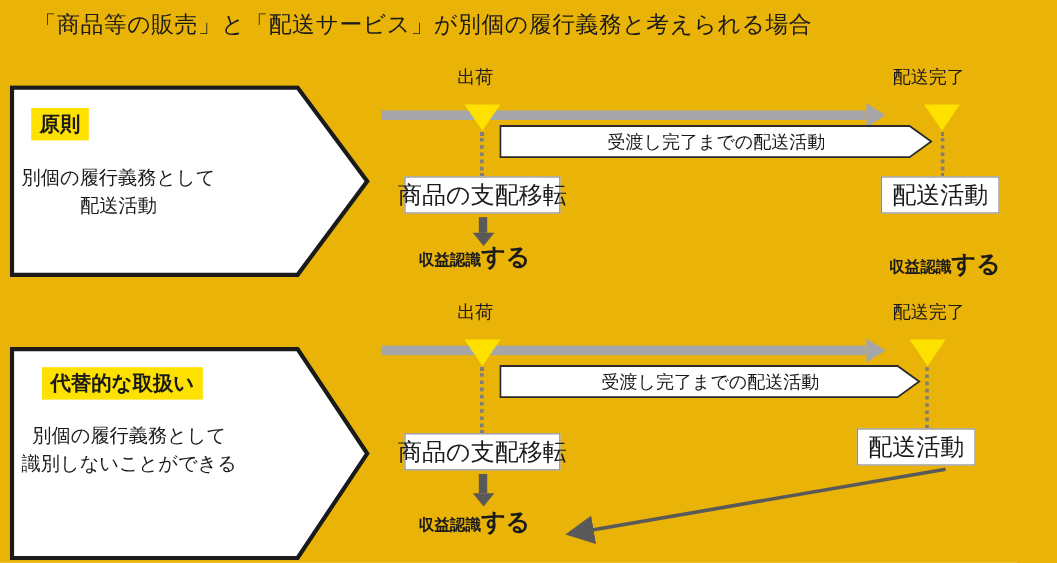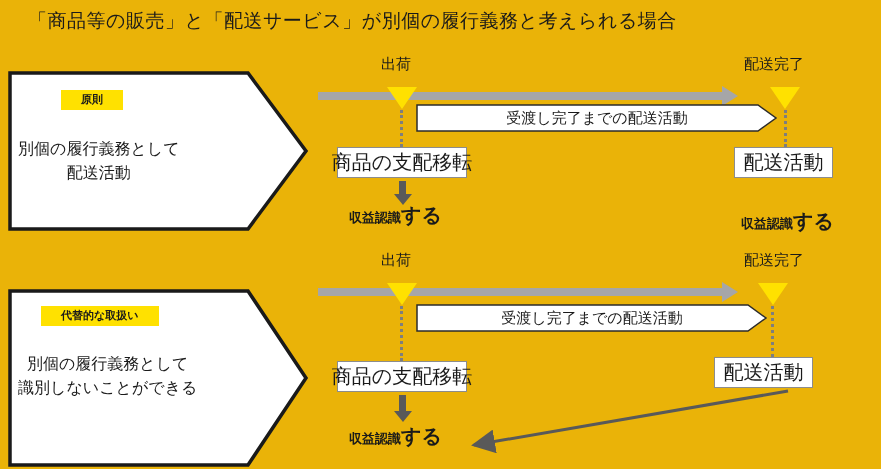--- a/index.html
+++ b/index.html
@@ -1,21 +1,21 @@
 <!DOCTYPE html>
 <html lang="ja"><head>
 <meta charset="utf-8">
 <style>
   * { margin:0; padding:0; box-sizing:border-box; }
   body { background:#ffffff; font-family:"Liberation Sans","DejaVu Sans",sans-serif; color:#1a1a1a; }
   .canvas { position:relative; width:881px; height:469px; background:#eab308; overflow:hidden;text-align:center; }
   .abs { position:absolute; }
   .title { font-size:19px; letter-spacing:0.5px; white-space:nowrap; }
   .pent { fill:#ffffff; stroke:#1a1a1a; stroke-width:3.5; }
-  .tag { background:#ffe100; font-weight:bold; font-size:11px; padding:3px 20px; line-height:1.25; white-space:nowrap;margin-left:35px; }
+  .tag { background:#ffe100; font-weight:bold; font-size:17px; padding:3px 7px; line-height:1.25; white-space:nowrap; }
   .desc { font-size:16px; line-height:1.5; white-space:nowrap; }
   .note { font-size:13px; white-space:nowrap; }
   .tl-label { font-size:15px; white-space:nowrap; }
   .h-arrow { height:8px; background:#a6a6a8; }
   .h-arrow::after { content:""; position:absolute; right:-16px; top:-6px; width:0; height:0;
     border-left:16px solid #a6a6a8; border-top:10px solid transparent; border-bottom:10px solid transparent; }
   .tri { width:0; height:0; border-left:15px solid transparent; border-right:15px solid transparent; border-top:22px solid #ffe100; }
   .band { display:flex; align-items:center; justify-content:center; }
   .band svg { position:absolute; left:0; top:0; }
   .band-poly { fill:#ffffff; stroke:#2b2b2b; stroke-width:1.5; }
@@ -64,21 +64,21 @@
   <div class="abs rev" style="left:349px; top:205px;">
     <span class="rev-sm">収益認識</span><span class="rev-lg">する</span>
   </div>
   <div class="abs rev" style="left:741px; top:211px;">
     <span class="rev-sm">収益認識</span><span class="rev-lg">する</span>
   </div>
 
   <svg class="abs" style="left:8px; top:289px;" width="302" height="178">
     <polygon class="pent" points="2,2 240,2 298,89 240,176 2,176"></polygon>
   </svg>
-  <div class="abs tag" style="left:6px; top:306px;">代替的な取扱い</div>
+  <div class="abs tag" style="left:35px; top:306px;">代替的な取扱い</div>
   <div class="abs desc" style="left:18px; top:352px;">
     <div>別個の履行義務として</div>
     <div>識別しないことができる</div>
   </div>
 
   <div class="abs tl-label" style="left:381px; top:251px;">出荷</div>
   <div class="abs tl-label" style="left:744px; top:251px;">配送完了</div>
   <div class="abs h-arrow" style="left:318px; top:288px; width:404px;"></div>
   <div class="abs tri" style="left:387px; top:283px;"></div>
   <div class="abs tri" style="left:758px; top:283px;"></div>

